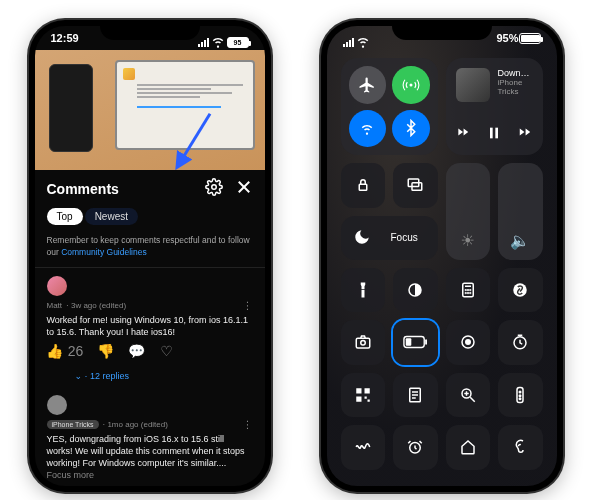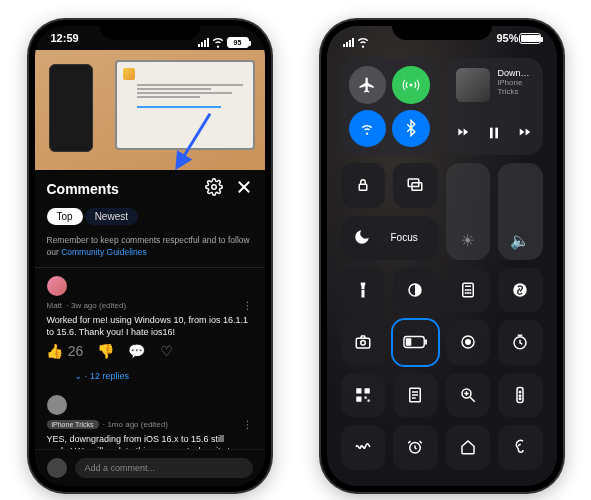--- a/index.html
+++ b/index.html
@@ -277,24 +277,20 @@
 For Windows computer it's similar....</span> <span class="readmore">Focus more</span></div>
         <div class="c-actions">
           <span>👍 <span>15</span></span>
           <span>👎</span>
           <span>💬</span>
           <span>♡</span>
         </div>
       </div>
     </div>
 
-    <div class="add-comment">
-      <div class="avatar av3"></div>
-      <div class="field">Add a comment...</div>
-    </div>
   </div>
 </div>
 
 <div class="phone">
   <div class="notch"></div>
   <div class="screen cc-screen">
 
     <div class="status">
       <span class="right" style="margin-right:auto">
         <span class="signal">

